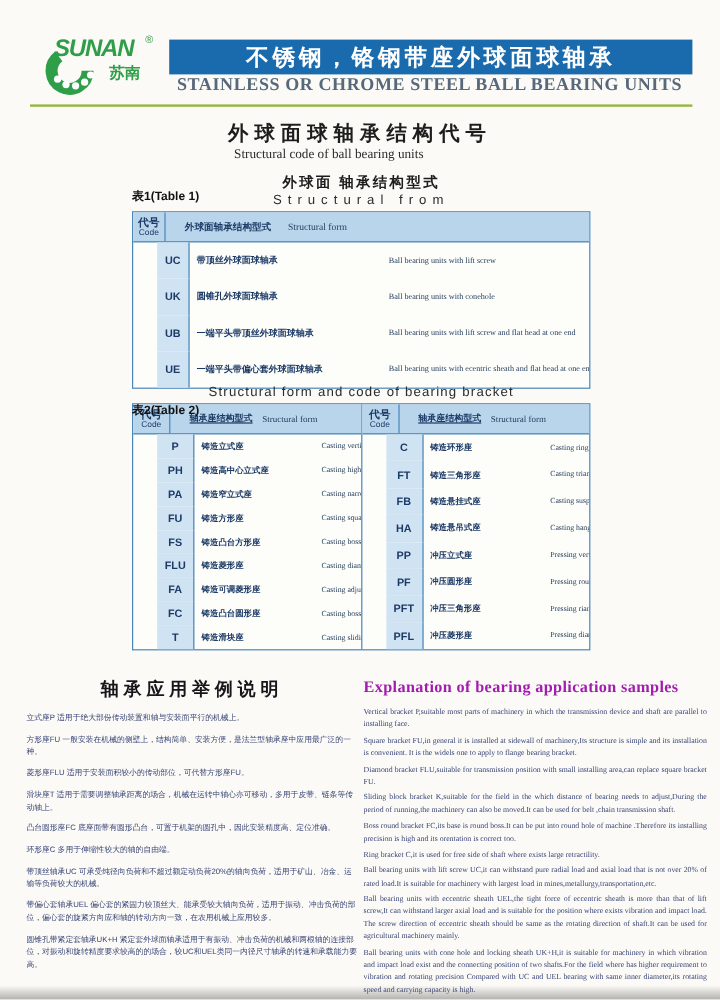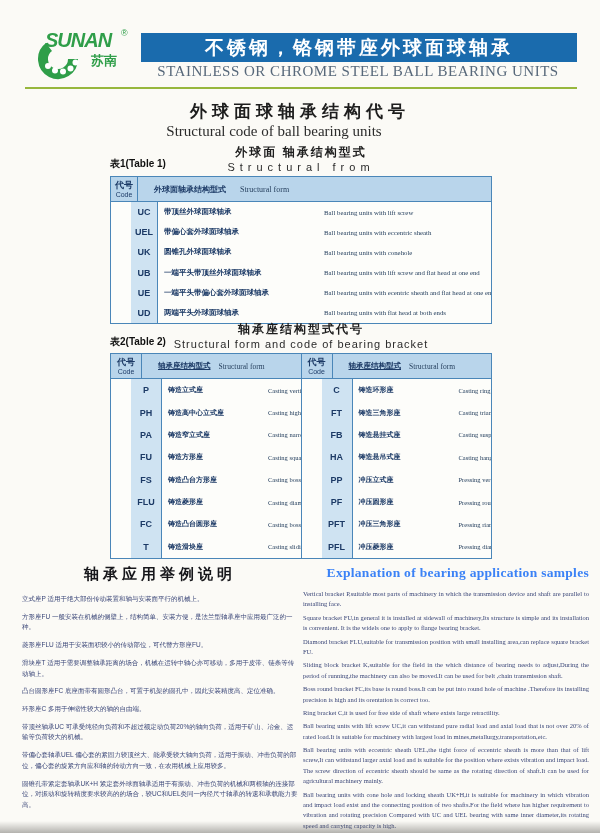--- a/index.html
+++ b/index.html
@@ -12,27 +12,27 @@
   .page{position:relative;width:600px;height:833px;background:var(--paper);overflow:hidden;}
   .page::after{content:"";position:absolute;left:0;right:0;bottom:0;height:12px;
     background:linear-gradient(to bottom,rgba(0,0,0,0),rgba(92,90,86,.45));pointer-events:none;}
 
   
   .logo{position:absolute;left:33px;top:25px;width:102px;height:56px;}
   .banner{position:absolute;left:141px;top:33px;width:436px;height:29px;background:var(--banner-blue);
     display:flex;align-items:center;justify-content:center;}
   .banner-zh{color:#fff;font-weight:bold;font-size:19px;letter-spacing:3px;font-family:Liberation Sans, sans-serif;}
   .subtitle-en{position:absolute;left:138px;top:63px;width:440px;text-align:center;color:var(--title-gray);
-    font-family:"Liberation Serif",serif;font-weight:normal;font-size:15px;letter-spacing:.5px;white-space:nowrap;}
+    font-family:"Liberation Serif",serif;font-weight:bold;font-size:15px;letter-spacing:.5px;white-space:nowrap;}
   .green-rule{position:absolute;left:25px;top:87px;width:552px;height:2px;background:var(--green);}
 
   
   .sec1-zh{position:absolute;left:0;top:100px;width:600px;text-align:center;font-size:17px;font-weight:bold;
     color:#1d1d1d;letter-spacing:5px;}
-  .sec1-en{position:absolute;left:0;top:123px;width:548px;text-align:center;font-size:15px;color:#2b2b2b;
+  .sec1-en{position:absolute;left:0;top:123px;width:548px;text-align:center;font-size:11px;color:#2b2b2b;
     font-family:"Liberation Serif",serif;}
 
   
   .twrap{position:absolute;left:110px;width:382px;}
   .t1wrap{top:144px;} .t2wrap{top:321px;}
   .tbl-label{position:absolute;left:0;font-size:10px;font-weight:bold;color:#111;}
   .t1wrap .tbl-label{top:13px;} .t2wrap .tbl-label{top:14px;text-align:center;}
   .tbl-title-zh{width:100%;text-align:center;font-size:12px;font-weight:bold;color:#1d1d1d;letter-spacing:2px;}
   .tbl-title-en{width:100%;text-align:center;font-size:11px;color:#2b2b2b;font-family:Liberation Sans, sans-serif;}
   .t1wrap .tbl-title-en{letter-spacing:5px;}
@@ -60,21 +60,21 @@
   .t2half .tcode{width:30px;}
   .t2half .tdesc .zh{min-width:80px;font-size:7px;}
   .t2half .tdesc .en{font-size:6.5px;}
   .t2half .th-form{gap:8px;} .t2half .th-form .zh{font-size:7.5px;text-decoration:underline;} .t2half .th-form .en{font-size:7.5px;}
   .t2half .th-code{width:30px;}
 
   
   .apps-left{position:absolute;left:22px;top:565px;width:276px;}
   .apps-right{position:absolute;left:303px;top:565px;width:286px;}
   .apps-left h2{margin:0 0 10px 0;text-align:center;font-size:15px;font-weight:bold;color:#16161a;letter-spacing:4px;}
-  .apps-right h2{margin:0 0 8px 0;text-align:right;font-size:13.5px;font-weight:bold;color:#3b82f6;
+  .apps-right h2{margin:0 0 8px 0;text-align:left;font-size:13.5px;font-weight:bold;color:#a21caf;
     font-family:"Liberation Serif",serif;letter-spacing:.3px;white-space:nowrap;}
   .apps-left p{margin:0 0 7px 0;font-size:6.5px;line-height:1.65;color:var(--body-blue);}
   .apps-right p{margin:0 0 3px 0;font-size:6.5px;line-height:1.6;color:var(--body-blue);
     font-family:"Liberation Serif",serif;text-align:justify;}
 </style>
 </head>
 <body>
 
 <div class="page">
 
@@ -118,61 +118,46 @@
       </div>
       <div class="tbody">
           <div class="trow">
             <div class="tcode">UC</div>
             <div class="tdesc">
               <span class="zh">带顶丝外球面球轴承</span>
               <span class="en">Ball bearing units with lift screw</span>
             </div>
           </div>
           <div class="trow">
-            <div class="tcode">UEL</div>
-            <div class="tdesc">
-              <span class="zh">带偏心套外球面球轴承</span>
-              <span class="en">Ball bearing units with eccentric sheath</span>
-            </div>
-          </div>
-          <div class="trow">
             <div class="tcode">UK</div>
             <div class="tdesc">
               <span class="zh">圆锥孔外球面球轴承</span>
               <span class="en">Ball bearing units with conehole</span>
             </div>
           </div>
           <div class="trow">
             <div class="tcode">UB</div>
             <div class="tdesc">
               <span class="zh">一端平头带顶丝外球面球轴承</span>
               <span class="en">Ball bearing units with lift screw and flat head at one end</span>
             </div>
           </div>
           <div class="trow">
             <div class="tcode">UE</div>
             <div class="tdesc">
               <span class="zh">一端平头带偏心套外球面球轴承</span>
               <span class="en">Ball bearing units with ecentric sheath and flat head at one end</span>
             </div>
           </div>
-          <div class="trow">
-            <div class="tcode">UD</div>
-            <div class="tdesc">
-              <span class="zh">两端平头外球面球轴承</span>
-              <span class="en">Ball bearing units with flat head at both ends</span>
-            </div>
-          </div>
         </div>
     </div>
   </div>
 
   <div class="twrap t2wrap">
     <div class="tbl-label">表2(Table 2)</div>
-    <div class="tbl-title-zh">轴承座结构型式代号</div>
     <div class="tbl-title-en">Structural form and code of bearing bracket</div>
     <div class="tbl table2">
       <div class="t2half left">
         <div class="thead">
           <div class="th-code">
             <span class="c1">代号</span>
             <span class="c2">Code</span>
           </div>
           <div class="th-form">
             <span class="zh">轴承座结构型式</span>
@@ -213,20 +198,27 @@
               <div class="tdesc">
                 <span class="zh">铸造凸台方形座</span>
                 <span class="en">Casting boss square bracket</span>
               </div>
             </div>
             <div class="trow">
               <div class="tcode">FLU</div>
               <div class="tdesc">
                 <span class="zh">铸造菱形座</span>
                 <span class="en">Casting diamond bracket</span>
+              </div>
+            </div>
+            <div class="trow">
+              <div class="tcode">FA</div>
+              <div class="tdesc">
+                <span class="zh">铸造可调菱形座</span>
+                <span class="en">Casting adjustable diamond bracket</span>
               </div>
             </div>
             <div class="trow">
               <div class="tcode">FC</div>
               <div class="tdesc">
                 <span class="zh">铸造凸台圆形座</span>
                 <span class="en">Casting boss round bracket</span>
               </div>
             </div>
             <div class="trow">

